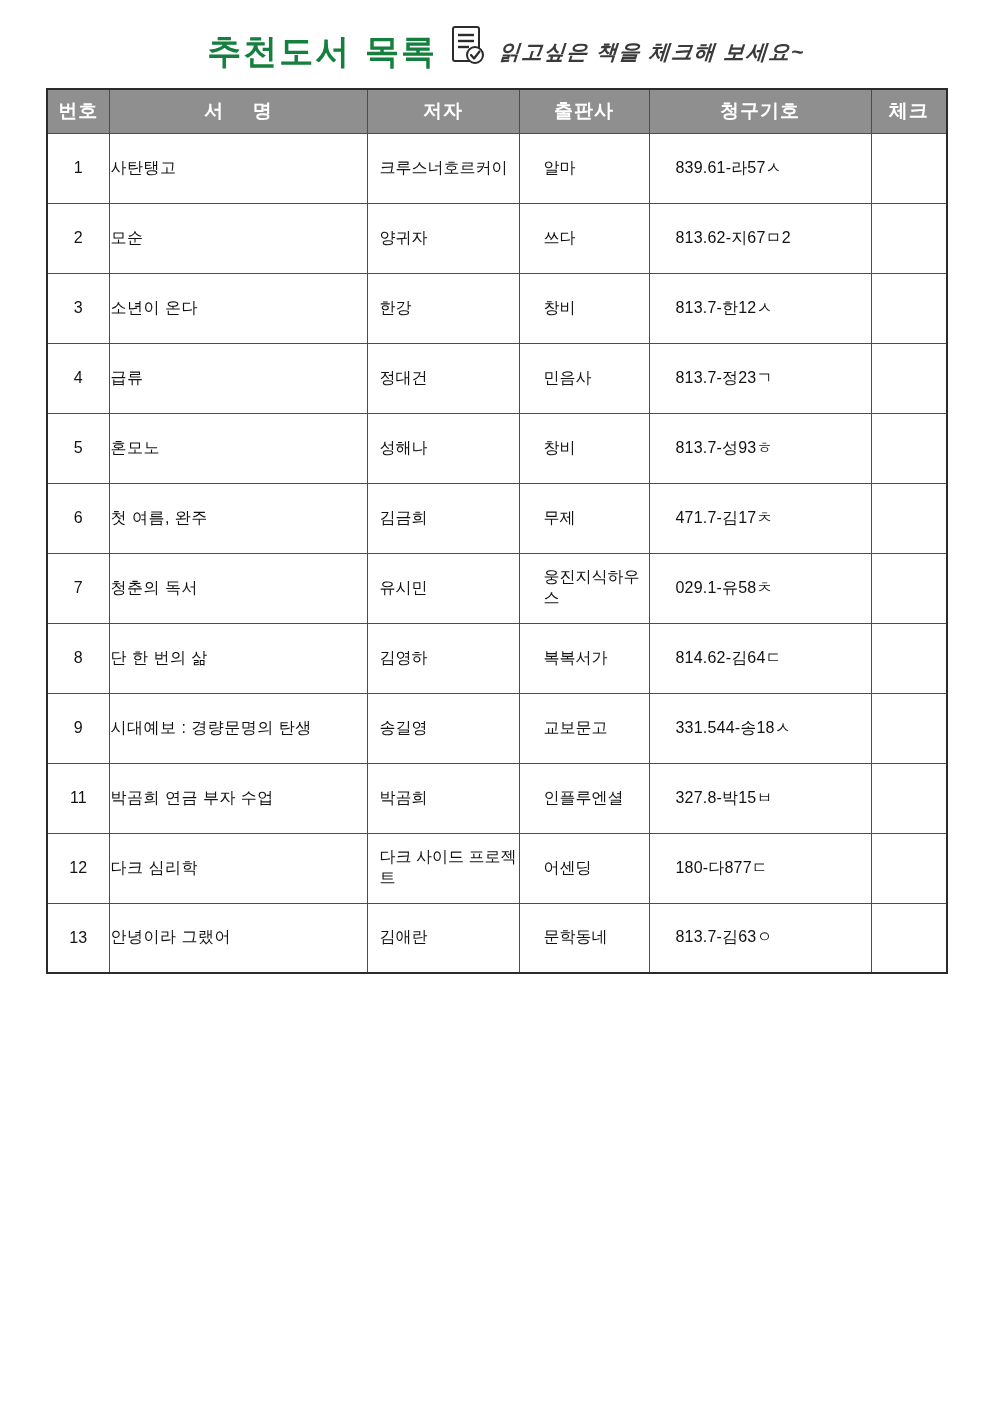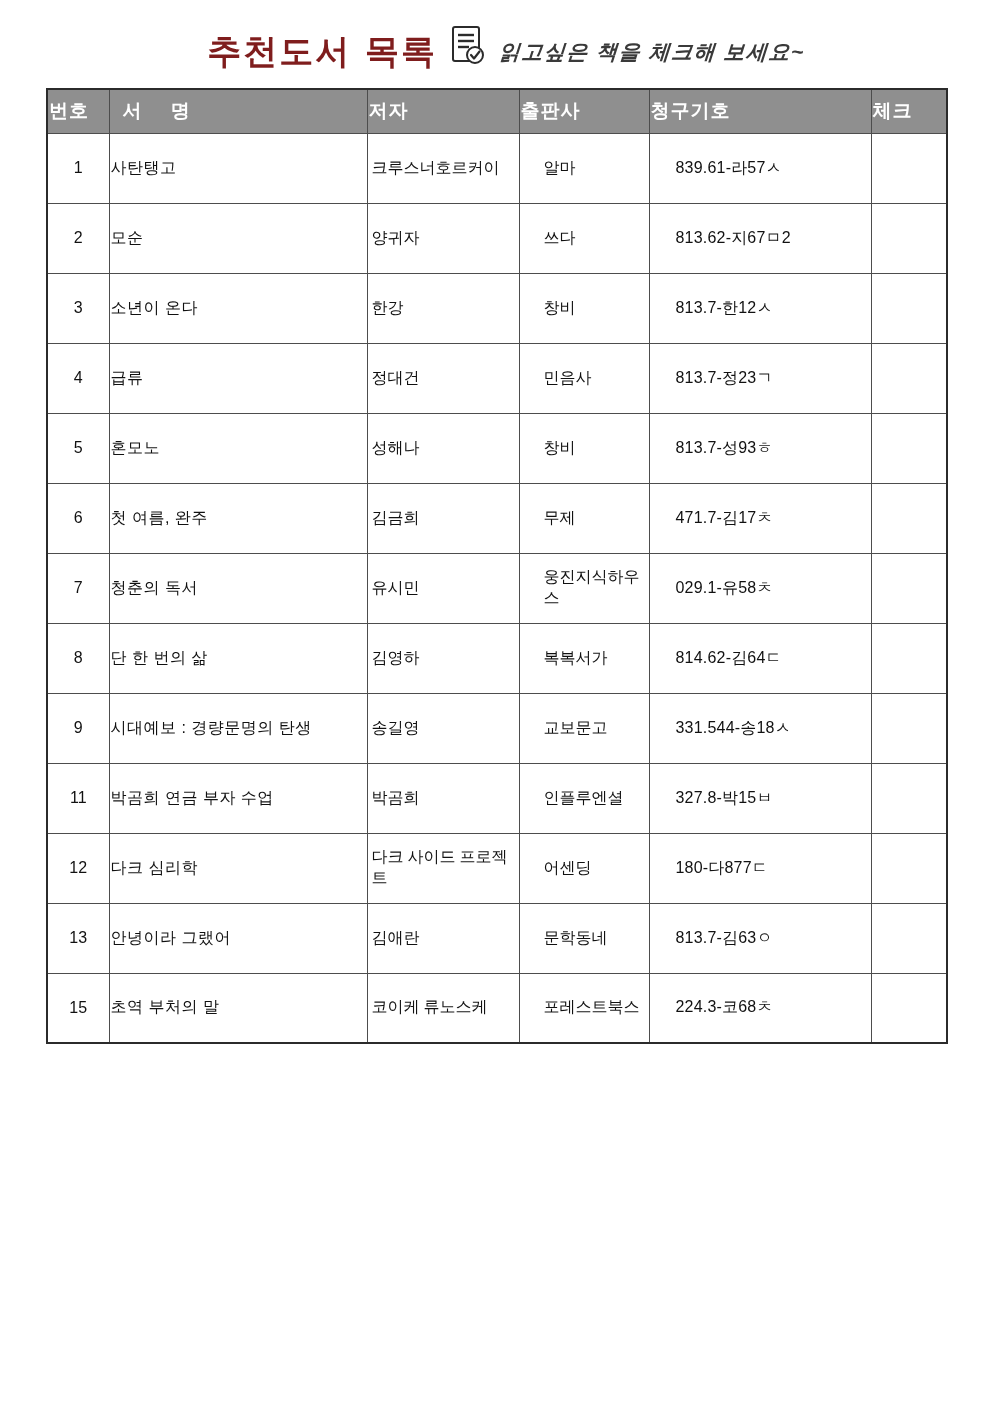--- a/index.html
+++ b/index.html
@@ -31,21 +31,21 @@
     gap: 14px;
     padding-top: 30px;
     padding-bottom: 18px;
     padding-left: 20px;
   }
   .doc-title {
     font-family: "DejaVu Sans", "Liberation Sans", sans-serif;
     font-size: 34px;
     font-weight: bold;
     letter-spacing: 2px;
-    color: #7f1d1d;
+    color: #15803d;
     line-height: 1;
     white-space: nowrap;
     transform: translateY(-2px);
   }
   .header-icon {
     width: 34px;
     height: 40px;
     position: relative;
     flex: 0 0 auto;
     transform: translateY(-4px);
@@ -76,42 +76,41 @@
     border: 1px solid #4d4d4d;
     font-size: 16px;
     color: #111;
   }
   table.booklist thead th {
     background: #8f8f8f;
     color: #ffffff;
     font-weight: bold;
     font-size: 19px;
     height: 44px;
-    text-align: left;
+    text-align: center;
     letter-spacing: 1px;
     border-color: #4d4d4d;
   }
   table.booklist thead th.th-title { letter-spacing: 12px; text-indent: 12px; }
 
   table.booklist tbody td {
     height: 70px;
     vertical-align: middle;
   }
   td.c-no {
     text-align: center;
     font-size: 17px;
   }
   td.c-title {
     font-size: 17px;
     letter-spacing: 0.5px;
   }
   td.c-author {
-    padding-left: 4px;
-    font-size: 17px;
-    font-family: Liberation Serif, serif;
+    padding-left: 12px;
+    font-size: 17px;
   }
   td.c-pub {
     padding-left: 24px;
     font-size: 17px;
   }
   td.c-call {
     padding-left: 26px;
     font-size: 16px;
     letter-spacing: 0.2px;
   }
@@ -257,25 +256,17 @@
           <td class="c-check"></td>
         </tr>
         <tr>
           <td class="c-no">13</td>
           <td class="c-title">안녕이라 그랬어</td>
           <td class="c-author">김애란</td>
           <td class="c-pub">문학동네</td>
           <td class="c-call">813.7-김63ㅇ</td>
           <td class="c-check"></td>
         </tr>
-        <tr>
-          <td class="c-no">15</td>
-          <td class="c-title">초역 부처의 말</td>
-          <td class="c-author">코이케 류노스케</td>
-          <td class="c-pub">포레스트북스</td>
-          <td class="c-call">224.3-코68ㅊ</td>
-          <td class="c-check"></td>
-        </tr>
       </tbody>
     </table>
   </div>
 
 </div>
 
 </body></html>

